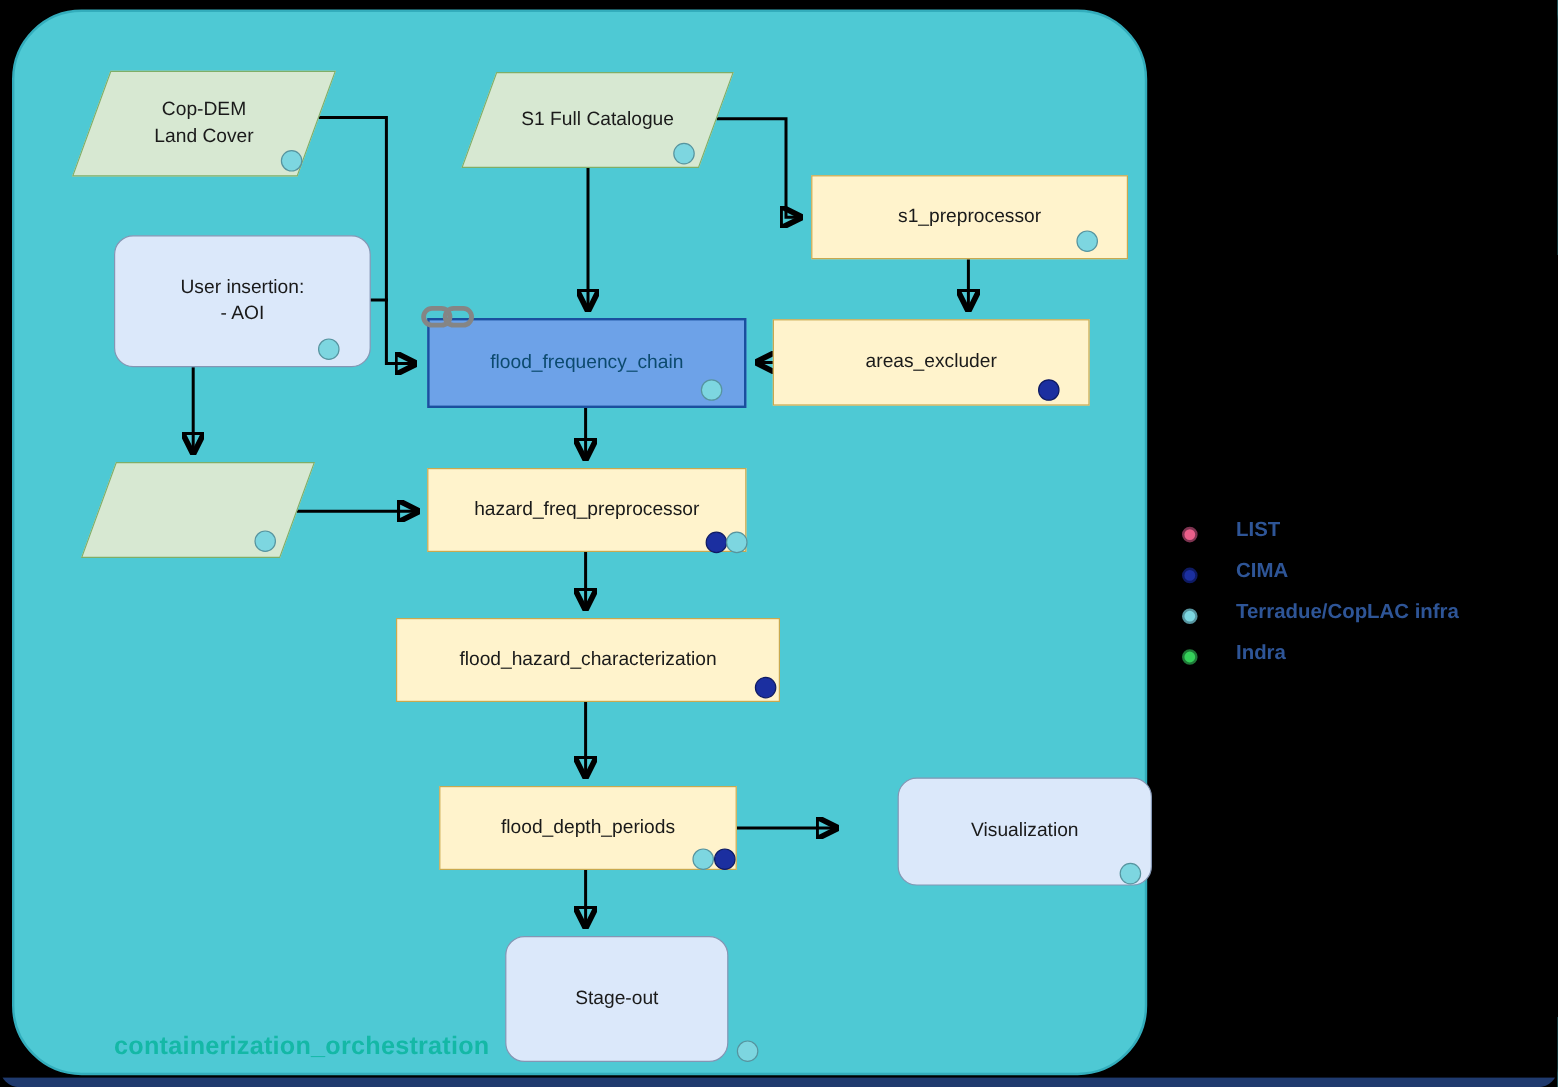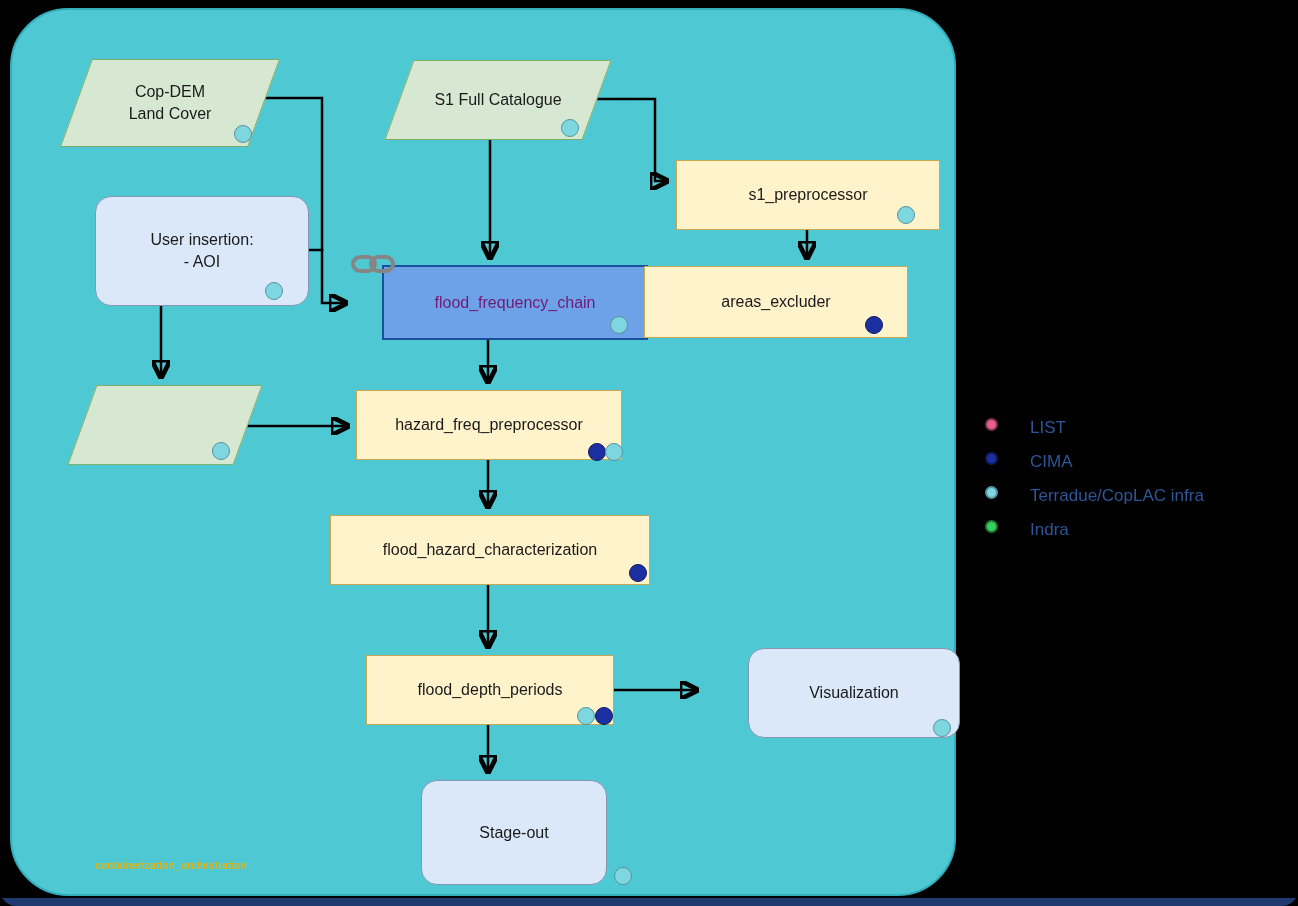--- a/index.html
+++ b/index.html
@@ -6,51 +6,51 @@
   html,body { width:1298px; height:906px; }
   body { font-family:"Liberation Sans", sans-serif; background:#000; }
   .stage { position:relative; width:1298px; height:906px; background:#000; border-radius:16px; overflow:hidden; }
   .bottom-strip { position:absolute; left:0; bottom:0; width:100%; height:8px; background:#1f3a6e; }
 
   .group {
     position:absolute; left:10px; top:8px; width:946px; height:888px;
     background:#4ec9d4; border:2px solid #33adbc; border-radius:58px;
   }
   .group-label {
-    position:absolute; left:95px; top:860px; font-size:10px; font-weight:bold;
-    color:#eab308; letter-spacing:0.2px;
+    position:absolute; left:95px; top:860px; font-size:21px; font-weight:bold;
+    color:#14b8a6; letter-spacing:0.2px;
   }
 
   svg.edges { position:absolute; left:0; top:0; width:1298px; height:906px; pointer-events:none; }
   svg.edges path { stroke:#000; stroke-width:2.5; fill:none; }
 
   .node {
     position:absolute; display:flex; align-items:center; justify-content:center;
     text-align:center; font-size:16px; color:#1a1a1a; white-space:pre-line; line-height:1.35;
   }
   .node > span.lbl { position:relative; z-index:2; padding:0 10px; }
 
   .rect    { background:#fff3cc; border:1.6px solid #c9a94f; }
   .rounded { background:#dbe8fa; border:1.6px solid #8496b4; border-radius:16px;margin-left:40px; }
-  .highlight { background:#6da2e8; border:2.2px solid #1a4f9e; color:#701a75;margin-left:26px; }
+  .highlight { background:#6da2e8; border:2.2px solid #1a4f9e; color:#0c4a6e; }
 
   .para { background:transparent; border:none; }
   .para .para-bg {
     position:absolute; left:14px; right:14px; top:0; bottom:0;
     background:#d7e8d2; border:1.6px solid #7fae68; transform:skewX(-20deg); z-index:1;
   }
 
   .badge { position:absolute; width:18px; height:18px; border-radius:50%; z-index:3; }
   .badge.teal { background:#7dd6e0; border:1.6px solid #56949f; }
   .badge.navy { background:#1b2fa0; border:1.6px solid #0e1a63; }
 
   .chain-icon { position:absolute; left:350px; top:252px; z-index:4; }
 
   .legend { position:absolute; left:985px; top:418px; }
-  .legend-row { display:flex; align-items:flex-start; height:34px; }
+  .legend-row { display:flex; align-items:flex-end; height:34px;font-weight:bold; }
   .legend-dot { width:13px; height:13px; border-radius:50%; margin-right:32px; flex:0 0 auto; }
   .dot-list { background:#ea5f8a; border:2px solid #7d3350; }
   .dot-cima { background:#1b2fa0; border:2px solid #0e1a63; }
   .dot-terradue { background:#7dd6e0; border:2px solid #56949f; }
   .dot-indra { background:#35d05a; border:2px solid #1f7a38; }
   .legend-label { font-size:17px; color:#2e5597; }
 </style>
 </head>
 <body>
 
@@ -92,21 +92,21 @@
     <span class="lbl">S1 Full Catalogue</span>
     <span class="badge teal" style="left:176px;top:59px"></span>
   </div>
 
   <div class="node rounded" style="left:55px;top:196px;width:214px;height:110px">
     <span class="lbl">User insertion:
 - AOI</span>
     <span class="badge teal" style="left:169px;top:85px"></span>
   </div>
 
-  <div class="node rect" style="left:676px;top:160px;width:264px;height:70px">
+  <div class="node rect" style="left:676px;top:146px;width:264px;height:70px">
     <span class="lbl">s1_preprocessor</span>
     <span class="badge teal" style="left:220px;top:45px"></span>
   </div>
 
   <div class="node highlight" style="left:356px;top:265px;width:266px;height:75px">
     <span class="lbl">flood_frequency_chain</span>
     <span class="badge teal" style="left:226px;top:49px"></span>
   </div>
 
   <span class="chain-icon">

